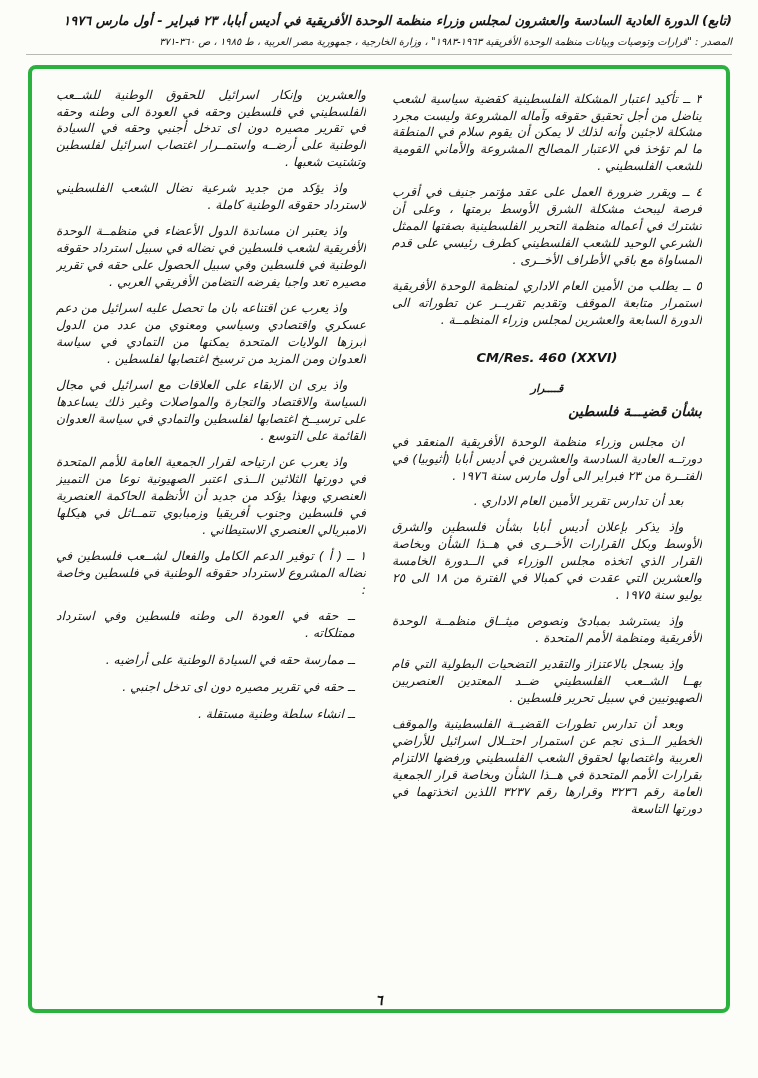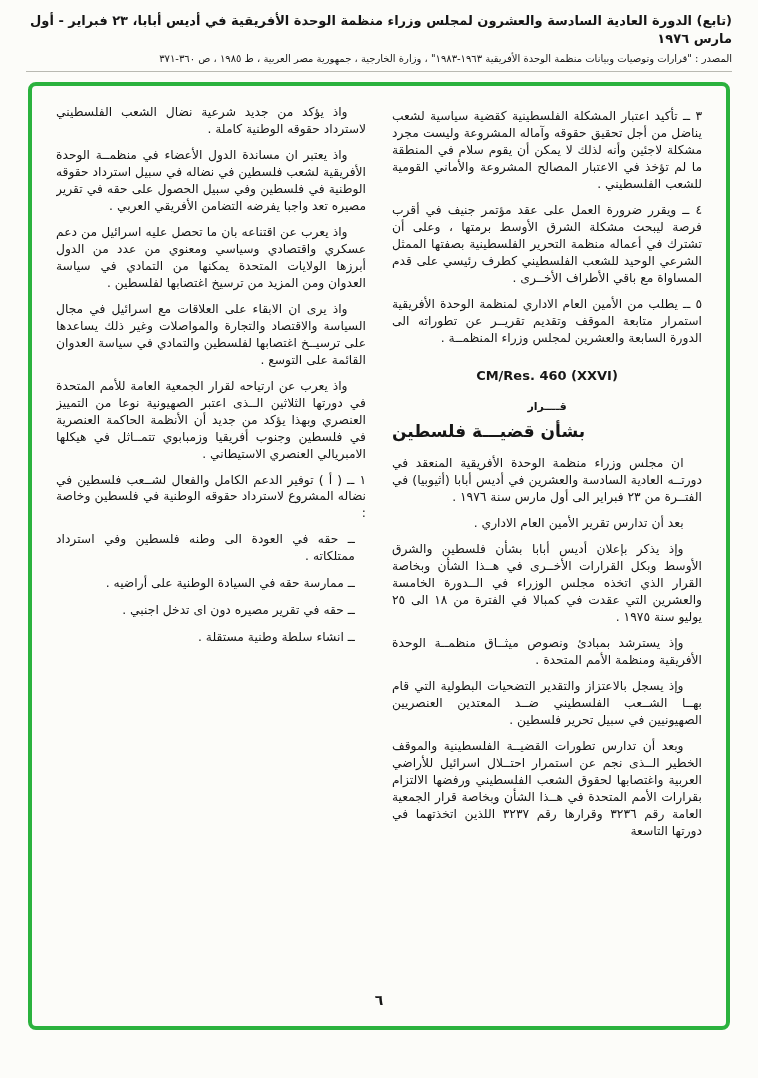--- a/index.html
+++ b/index.html
@@ -8,21 +8,21 @@
     --ink:#161616;
   }
   *{box-sizing:border-box;}
   html,body{margin:0;padding:0;}
   body{
     width:758px;height:1078px;overflow:hidden;
     background:var(--paper);
     font-family:"DejaVu Sans",sans-serif;
     color:var(--ink);
   }
-  .page{position:relative;width:758px;height:1014px;background:var(--paper);}
+  .page{position:relative;width:758px;height:1014px;background:var(--paper);font-style:italic;}
   .doc-header{
     direction:rtl;
     padding:12px 26px 0 26px;
   }
   .doc-header .h1{
     font-size:13px;font-weight:bold;text-align:right;line-height:1.35;
   }
   .doc-header .h2{
     font-size:10px;text-align:right;margin-top:5px;line-height:1.3;
     padding-bottom:6px;border-bottom:1px solid #b9b9b2;
@@ -50,21 +50,21 @@
   .para.numbered{text-indent:0;margin-top:4px;}
   .para.latin{
     direction:ltr;text-align:center;font-weight:bold;
     text-indent:0;margin:20px 0 14px 0;font-size:13px;
   }
   .para.heading{
     text-align:center;font-weight:bold;font-size:11px;
     text-indent:0;margin:10px 0 6px 0;
   }
   .para.subheading{
-    text-align:left;font-weight:bold;font-size:17px;
+    text-align:right;font-weight:bold;font-size:14px;
     text-indent:0;margin:0 0 12px 0;
   }
   .para.standalone{text-indent:0;margin:14px 0 12px 0;}
   .para.dash{text-indent:0;padding-right:0.9em;margin:0 0 10px 0;}
   .page-number{
     position:absolute;bottom:6px;left:0;right:0;
     text-align:center;font-size:14px;font-weight:bold;
   }
 </style>
 </head>
@@ -87,20 +87,21 @@
           <p class="para heading">قــــرار</p>
           <p class="para subheading">بشأن قضيـــة فلسطين</p>
           <p class="para normal">ان مجلس وزراء منظمة الوحدة الأفريقية المنعقد في دورتــه العادية السادسة والعشرين في أديس أبابا (أثيوبيا) في الفتــرة من ٢٣ فبراير الى أول مارس سنة ١٩٧٦ .</p>
           <p class="para normal">بعد أن تدارس تقرير الأمين العام الاداري .</p>
           <p class="para normal">وإذ يذكر بإعلان أديس أبابا بشأن فلسطين والشرق الأوسط وبكل القرارات الأخــرى في هــذا الشأن وبخاصة القرار الذي اتخذه مجلس الوزراء في الــدورة الخامسة والعشرين التي عقدت في كمبالا في الفترة من ١٨ الى ٢٥ يوليو سنة ١٩٧٥ .</p>
           <p class="para normal">وإذ يسترشد بمبادئ ونصوص ميثــاق منظمــة الوحدة الأفريقية ومنظمة الأمم المتحدة .</p>
           <p class="para normal">وإذ يسجل بالاعتزاز والتقدير التضحيات البطولية التي قام بهــا الشــعب الفلسطيني ضــد المعتدين العنصريين الصهيونيين في سبيل تحرير فلسطين .</p>
           <p class="para normal">وبعد أن تدارس تطورات القضيــة الفلسطينية والموقف الخطير الــذى نجم عن استمرار احتــلال اسرائيل للأراضي العربية واغتصابها لحقوق الشعب الفلسطيني ورفضها الالتزام بقرارات الأمم المتحدة في هــذا الشأن وبخاصة قرار الجمعية العامة رقم ٣٢٣٦ وقرارها رقم ٣٢٣٧ اللذين اتخذتهما في دورتها التاسعة</p>
         </div>
       <div class="col">
+          <p class="para continue">والعشرين وإنكار اسرائيل للحقوق الوطنية للشــعب الفلسطيني في فلسطين وحقه في العودة الى وطنه وحقه في تقرير مصيره دون اى تدخل أجنبي وحقه في السيادة الوطنية على أرضــه واستمــرار اغتصاب اسرائيل لفلسطين وتشتيت شعبها .</p>
           <p class="para normal">واذ يؤكد من جديد شرعية نضال الشعب الفلسطيني لاسترداد حقوقه الوطنية كاملة .</p>
           <p class="para normal">واذ يعتبر ان مساندة الدول الأعضاء في منظمــة الوحدة الأفريقية لشعب فلسطين في نضاله في سبيل استرداد حقوقه الوطنية في فلسطين وفي سبيل الحصول على حقه في تقرير مصيره تعد واجبا يفرضه التضامن الأفريقي العربي .</p>
           <p class="para normal">واذ يعرب عن اقتناعه بان ما تحصل عليه اسرائيل من دعم عسكري واقتصادي وسياسي ومعنوي من عدد من الدول أبرزها الولايات المتحدة يمكنها من التمادي في سياسة العدوان ومن المزيد من ترسيخ اغتصابها لفلسطين .</p>
           <p class="para normal">واذ يرى ان الابقاء على العلاقات مع اسرائيل في مجال السياسة والاقتصاد والتجارة والمواصلات وغير ذلك يساعدها على ترسيــخ اغتصابها لفلسطين والتمادي في سياسة العدوان القائمة على التوسع .</p>
           <p class="para normal">واذ يعرب عن ارتياحه لقرار الجمعية العامة للأمم المتحدة في دورتها الثلاثين الــذى اعتبر الصهيونية نوعا من التمييز العنصري وبهذا يؤكد من جديد أن الأنظمة الحاكمة العنصرية في فلسطين وجنوب أفريقيا وزمبابوي تتمــاثل في هيكلها الامبريالي العنصري الاستيطاني .</p>
           <p class="para numbered">١ ــ ( أ ) توفير الدعم الكامل والفعال لشــعب فلسطين في نضاله المشروع لاسترداد حقوقه الوطنية في فلسطين وخاصة :</p>
           <p class="para dash">ــ حقه في العودة الى وطنه فلسطين وفي استرداد ممتلكاته .</p>
           <p class="para dash">ــ ممارسة حقه في السيادة الوطنية على أراضيه .</p>
           <p class="para dash">ــ حقه في تقرير مصيره دون اى تدخل اجنبي .</p>
           <p class="para dash">ــ انشاء سلطة وطنية مستقلة .</p>

